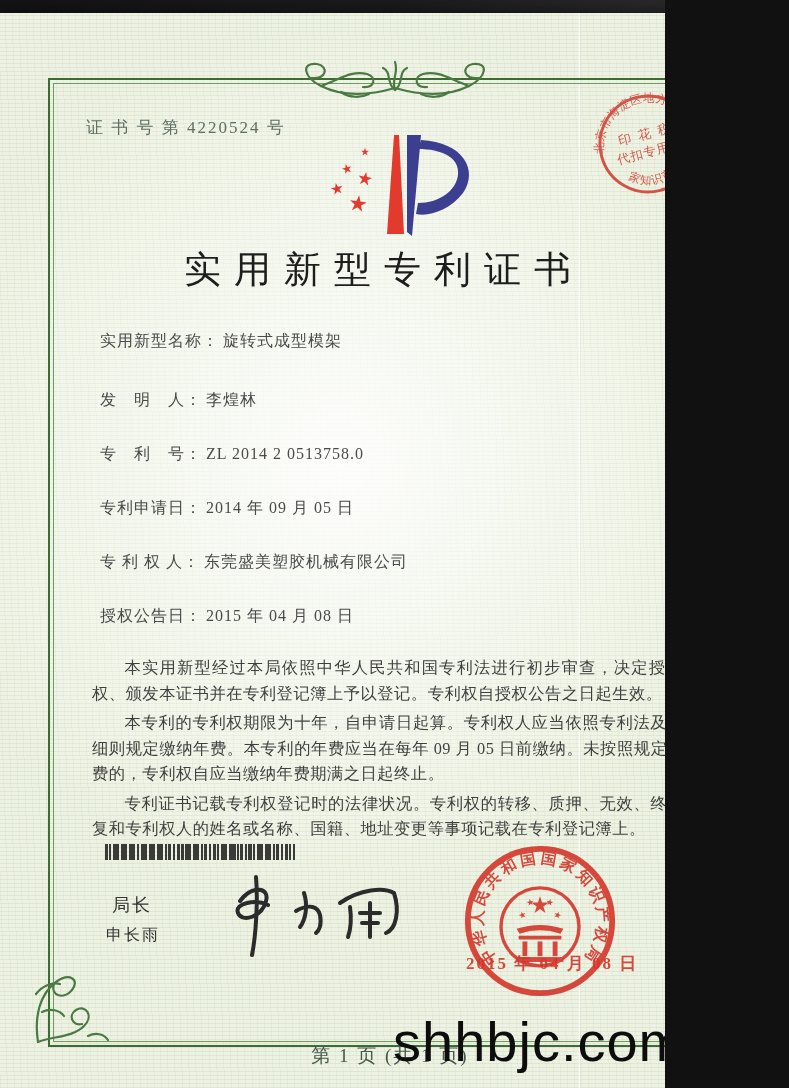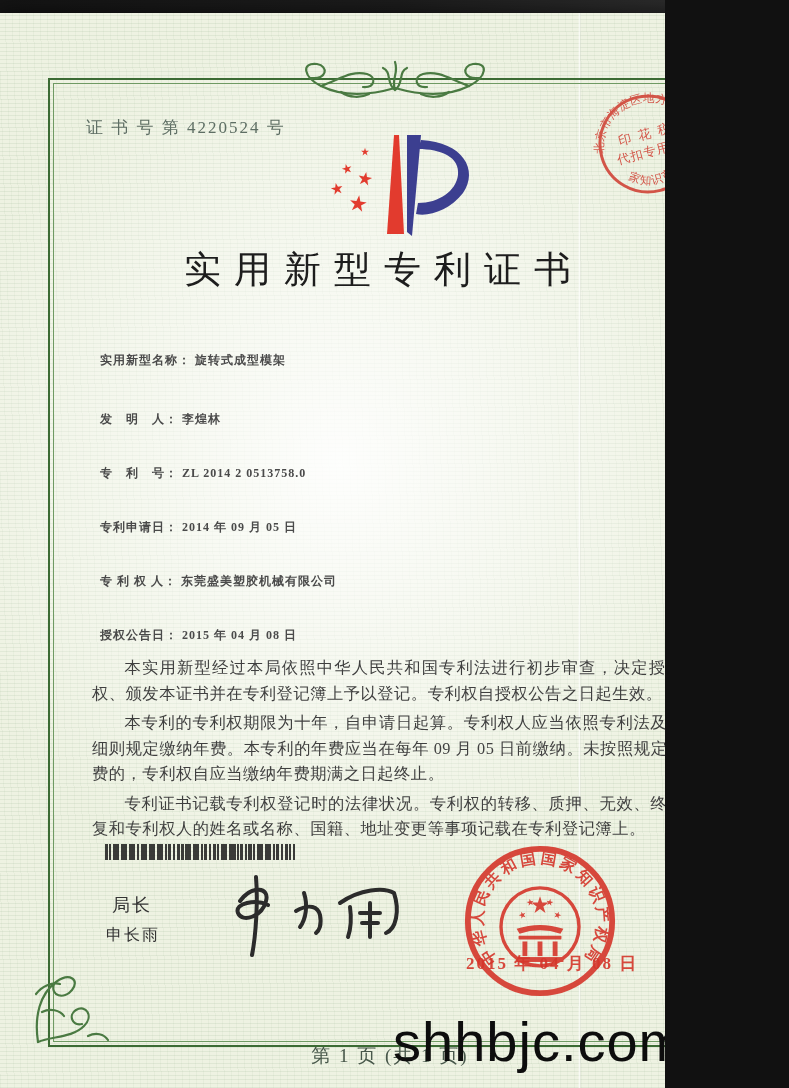--- a/index.html
+++ b/index.html
@@ -18,21 +18,21 @@
     box-shadow:0 0 18px rgba(0,0,0,.6);
   }
   .crease{position:absolute;left:578px;top:0;width:3px;height:100%;
     background:linear-gradient(90deg,rgba(255,255,255,0),rgba(255,255,255,.65),rgba(170,180,160,.25));}
   .frame{position:absolute;left:48px;top:65px;width:684px;height:965px;
     border:2px solid #3c6b34;}
   .frame::before{content:"";position:absolute;inset:3px;border:1px solid #6f9a63;}
   .cert-no{position:absolute;left:86px;top:103px;font-size:17px;color:#5e6e64;letter-spacing:2px;}
   .title{position:absolute;left:0;top:232px;width:755px;text-align:center;
     font-size:37px;font-weight:400;color:#1d1d1d;letter-spacing:13px;text-indent:13px;}
-  .fields{position:absolute;left:100px;top:333px;width:560px;font-size:12px;color:#4a4a4a;font-weight:bold;}
+  .fields{position:absolute;left:100px;top:314px;width:560px;font-size:16px;color:#4a4a4a;}
   .field-row{height:28px;line-height:28px;margin-bottom:26px;white-space:nowrap;}
   .field-row.first{margin-bottom:31px;}
   .field-label{letter-spacing:1px;}
   .field-value{margin-left:4px;letter-spacing:1px;}
   .paras{position:absolute;left:88px;top:638px;width:634px;font-size:16.3px;
     line-height:25.5px;color:#3f3f3f;text-align:justify;}
   .paras p{margin:4px;text-indent:2em;letter-spacing:0.5px;}
   .barcode{position:absolute;left:105px;top:831px;width:190px;height:16px;opacity:.85;
     background:
       repeating-linear-gradient(90deg,#1c1c1c 0 2px,rgba(0,0,0,0) 2px 4px),

